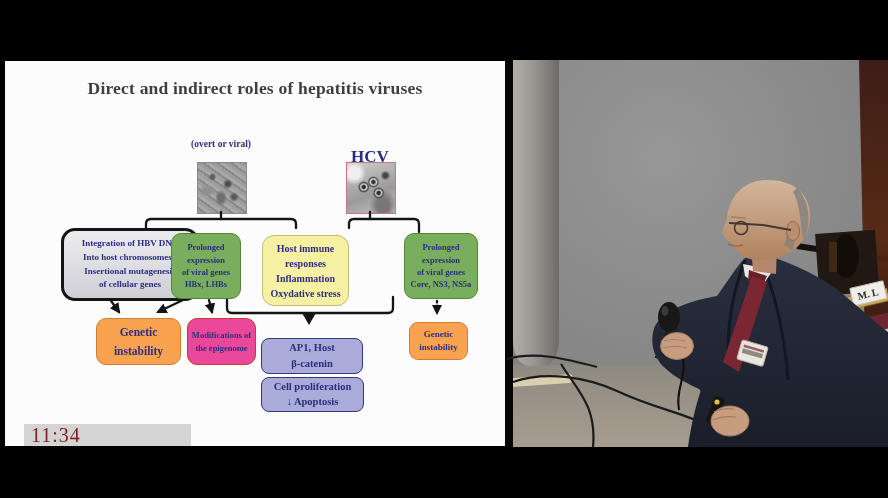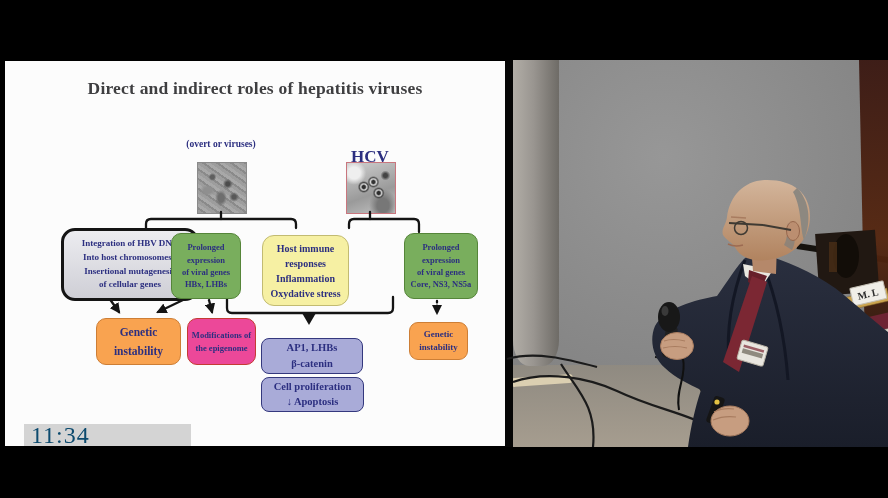--- a/index.html
+++ b/index.html
@@ -53,21 +53,21 @@
     background:#ec4899;border:1.5px solid #c43c33;font-size:8.5px;line-height:1.5;}
   #bx-blue-ap1{left:256px;top:277px;width:100px;height:34px;border-radius:8px;
     background:#a9abd8;border:1.5px solid #34387e;font-size:10.5px;line-height:1.5;}
   #bx-blue-cell{left:256px;top:316px;width:101px;height:33px;border-radius:8px;
     background:#a9abd8;border:1.5px solid #34387e;font-size:10.5px;line-height:1.4;}
   #bx-orange-right{left:404px;top:261px;width:57px;height:36px;border-radius:9px;
     background:#f9a350;border:1.5px solid #cd7e35;font-size:9px;line-height:1.5;}
 
   #timestamp-bar{position:absolute;left:19px;top:363px;width:167px;height:22px;
     background:#d4d4d4;display:flex;align-items:center;}
-  #timestamp{font-size:24px;color:#0c4a6e;padding-left:7px;letter-spacing:1px;}
+  #timestamp{font-size:20px;color:#7f1d1d;padding-left:7px;letter-spacing:1px;}
 
   #connectors{position:absolute;left:0;top:0;}
 
   
   #photo{position:absolute;left:505px;top:60px;width:383px;height:387px;overflow:hidden;background:#8c8c8c;}
   #p-wall{position:absolute;left:8px;top:0;width:375px;height:322px;
     background:radial-gradient(ellipse at 40% 30%, #979797, #838383 80%);}
   #p-floor{position:absolute;left:8px;top:305px;width:375px;height:82px;
     background:linear-gradient(#8f8a81,#a69d8f);}
   #p-streak{position:absolute;left:6px;top:316px;width:62px;height:9px;background:#dbcfb1;
@@ -81,21 +81,21 @@
 </head>
 <body>
 
 <div id="frame">
   <div class="bar" id="bar-top"></div>
   <div class="bar" id="bar-bottom"></div>
 
   <div id="slide">
     <div id="slide-title">Direct and indirect roles of hepatitis viruses</div>
 
-    <div class="vlabel" id="hbv-sub">(overt or viruses)</div>
+    <div class="vlabel" id="hbv-sub">(overt or viral)</div>
     <div class="vlabel" id="hcv-label">HCV</div>
 
     <div class="micrograph" id="hbv-img"></div>
     <div class="micrograph" id="hcv-img"></div>
 
     <svg id="connectors" width="500" height="385">
       <defs>
         <marker id="ah" viewBox="0 0 10 10" refX="8" refY="5" markerWidth="4.6" markerHeight="4.6" orient="auto">
           <path d="M0,0 L10,5 L0,10 Z" fill="#141414"></path>
         </marker>
@@ -127,21 +127,21 @@
 Inflammation
 Oxydative stress</div>
     <div class="bx" id="bx-green-core">Prolonged
 expression
 of viral genes
 Core, NS3, NS5a</div>
     <div class="bx" id="bx-orange-left">Genetic
 instability</div>
     <div class="bx" id="bx-red">Modifications of
 the epigenome</div>
-    <div class="bx" id="bx-blue-ap1">AP1, LHBs
+    <div class="bx" id="bx-blue-ap1">AP1, Host
 β-catenin</div>
     <div class="bx" id="bx-blue-cell">Cell proliferation
 ↓ Apoptosis</div>
     <div class="bx" id="bx-orange-right">Genetic
 instability</div>
 
     <div id="timestamp-bar">
       <span id="timestamp">11:34</span>
     </div>
   </div>

